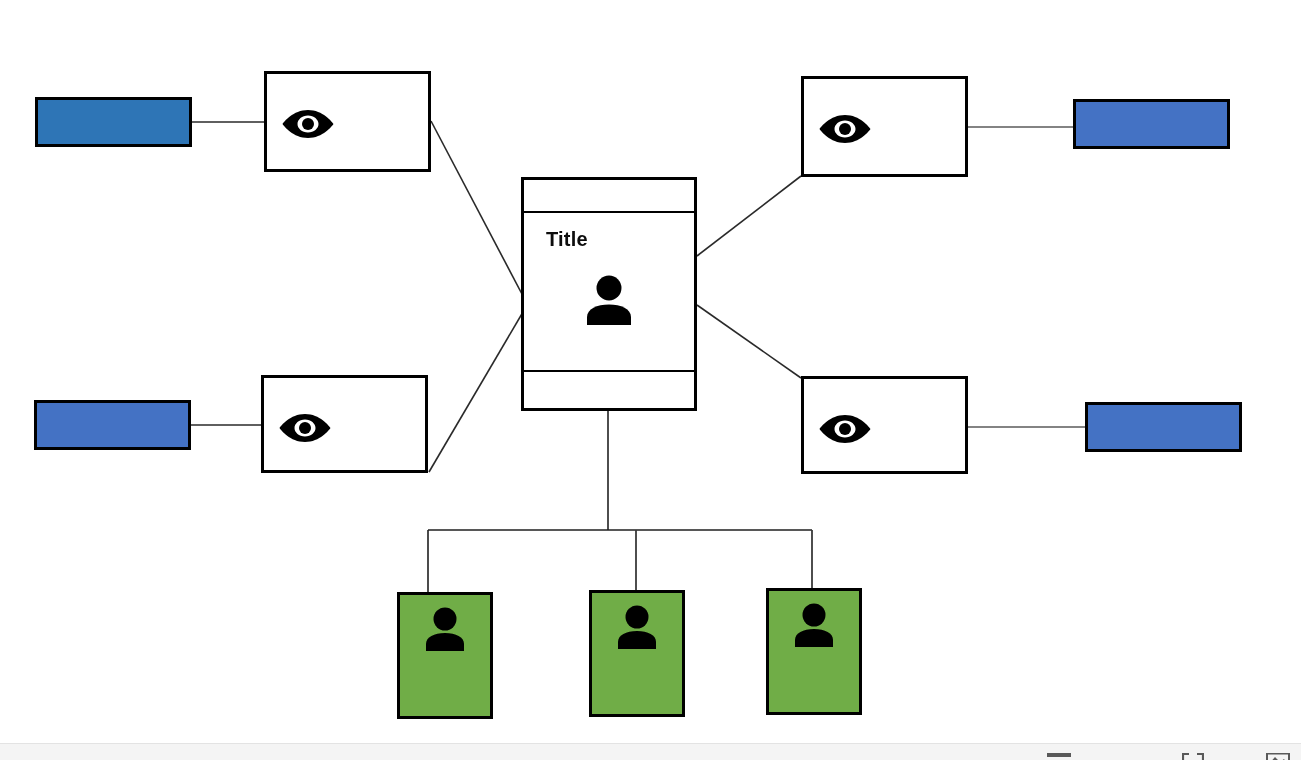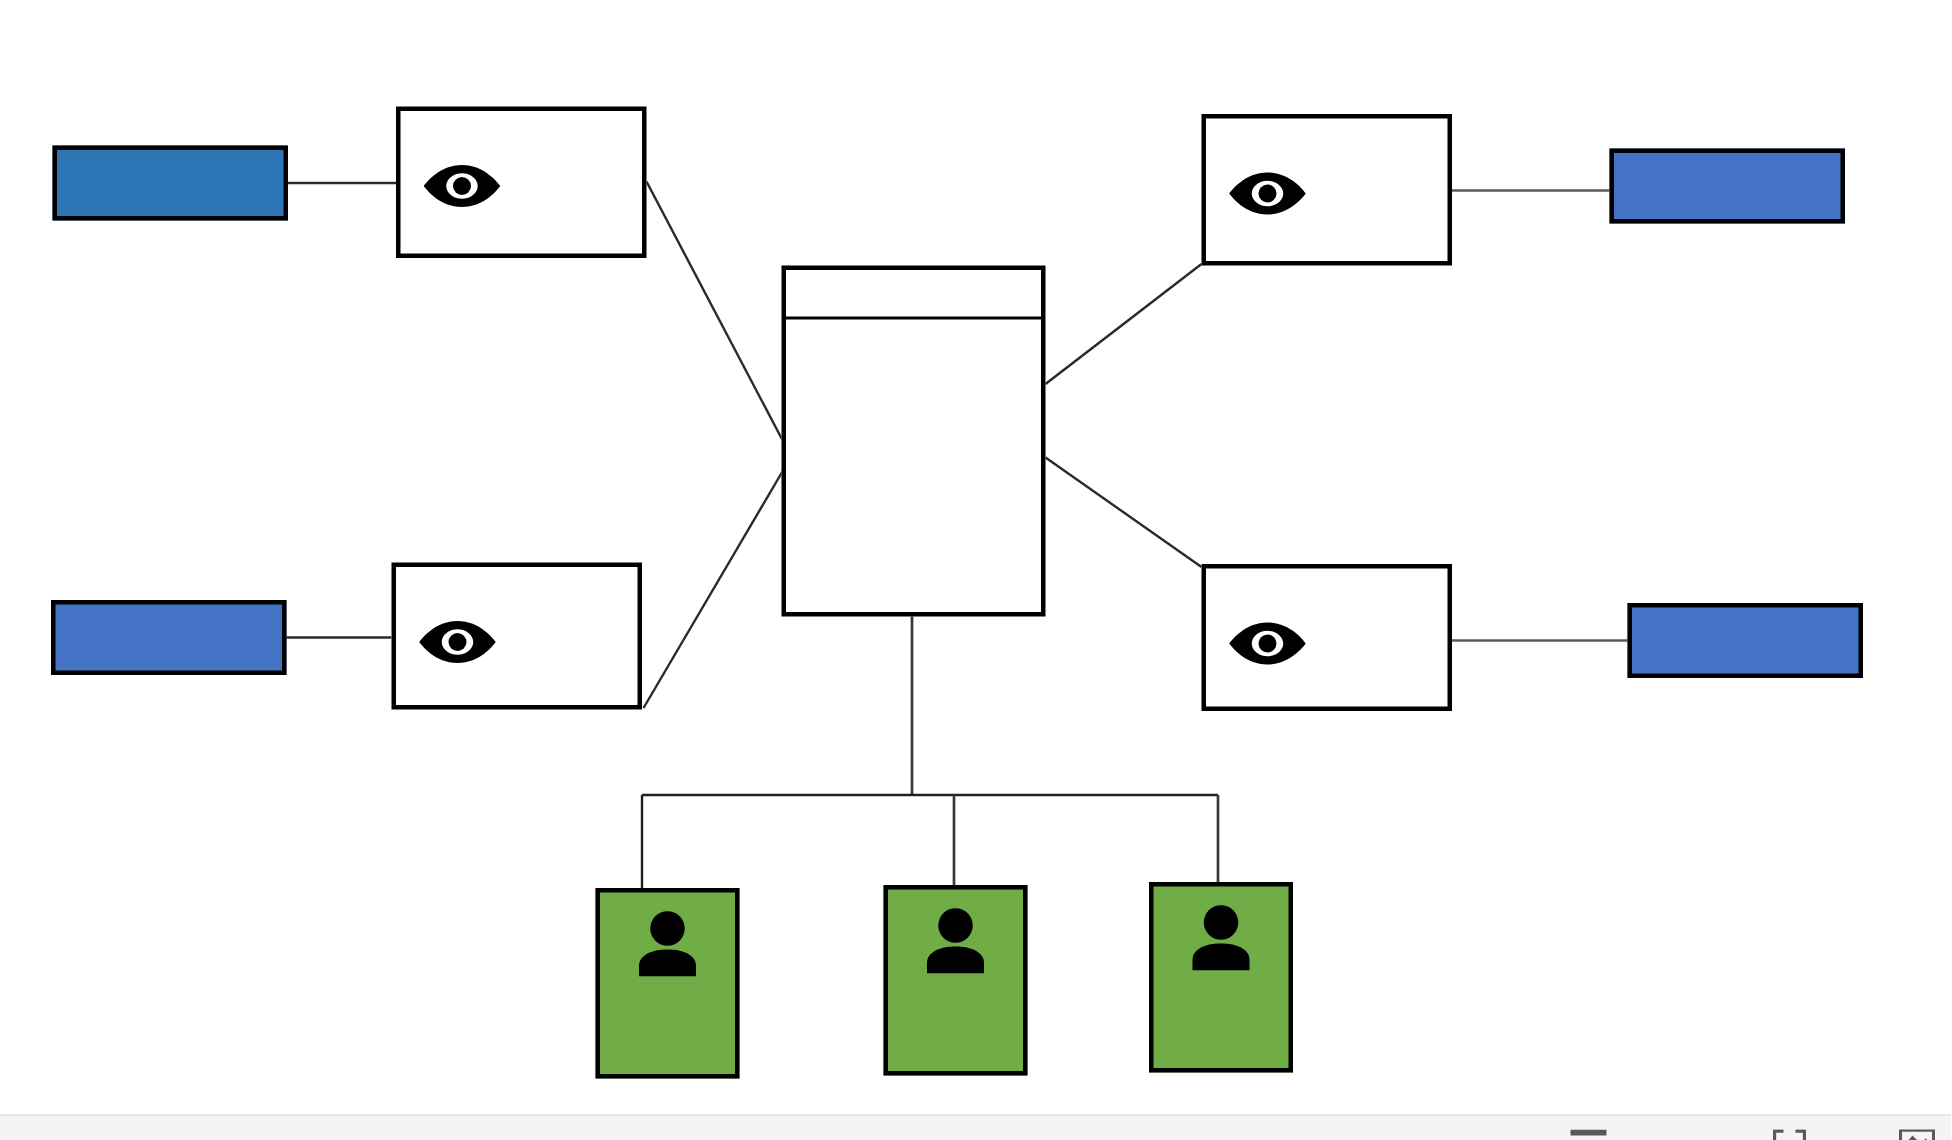--- a/index.html
+++ b/index.html
@@ -182,20 +182,27 @@
     <svg class="eye-icon" style="left:14px; top:32px;" width="54" height="36" viewBox="0 0 54 36">
       <path d="M27 4 C12 4 3 16 1.5 18 C3 20 12 32 27 32 C42 32 51 20 52.5 18 C51 16 42 4 27 4 Z
                M27 9.5 C33 9.5 37.5 13.6 37.5 18 C37.5 22.4 33 26.5 27 26.5
                C21 26.5 16.5 22.4 16.5 18 C16.5 13.6 21 9.5 27 9.5 Z" fill="#000000"></path>
       <circle cx="27" cy="18" r="6" fill="#000000"></circle>
     </svg>
   </div>
 
   <div class="center-node" style="left:521px; top:177px; width:176px; height:234px;">
     <div class="center-band-top"></div>
+    <div class="center-band-mid">
+      <div class="center-title">Title</div>
+      <svg class="center-person" width="50" height="50" viewBox="0 0 50 50">
+        <circle cx="25" cy="13" r="12.5" fill="#000000"></circle>
+        <path d="M3 50 L3 42 C3 34 13 29.5 25 29.5 C37 29.5 47 34 47 42 L47 50 Z" fill="#000000"></path>
+      </svg>
+    </div>
     <div class="center-band-bottom"></div>
   </div>
 
   <div class="green-card" style="left:397px; top:592px; width:96px; height:127px; background:#70AD47;">
     <svg class="card-person" width="42" height="44" viewBox="0 0 42 44">
       <circle cx="21" cy="12" r="11.5" fill="#000000"></circle>
       <path d="M2 44 L2 37 C2 30 10 26 21 26 C32 26 40 30 40 37 L40 44 Z" fill="#000000"></path>
     </svg>
   </div>
 

